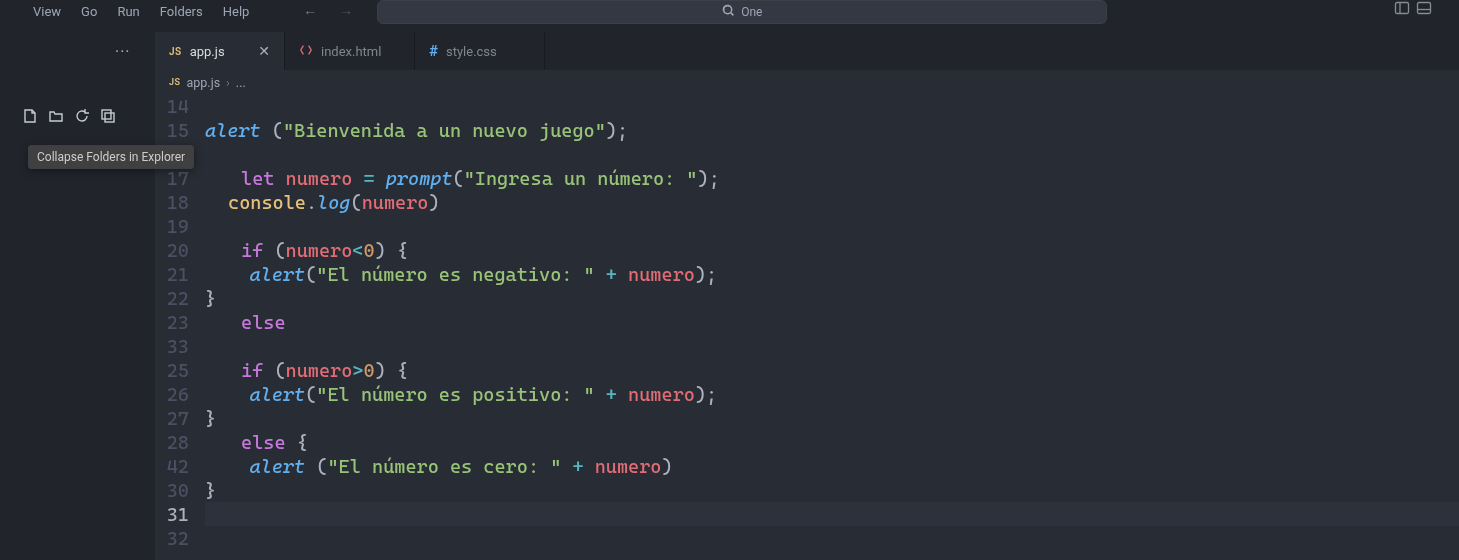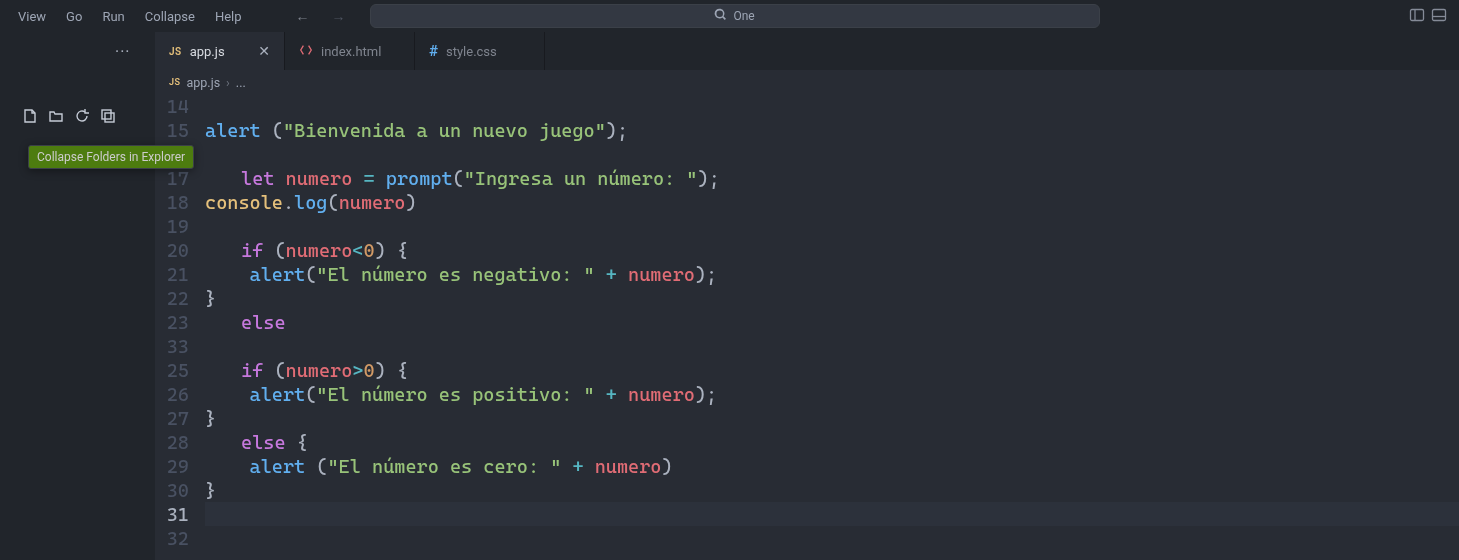--- a/index.html
+++ b/index.html
@@ -9,23 +9,23 @@
       background: #282c34;
       color: #abb2bf;
       font-family: -apple-system, BlinkMacSystemFont, "Segoe UI", Roboto, sans-serif;
       font-size: 13px;
       overflow: hidden;
       position: relative;
     }
     .menubar {
       height: 32px;
       display: flex;
-      align-items: center;
+      align-items: flex-start;
       background: #21252b;
-      padding: 0 8px;
+      padding: 0 23px;
     }
     .menu-item {
       padding: 4px 10px;
       color: #9da5b4;
       cursor: pointer;
       font-size: 13px;
     }
     .nav-controls {
       display: flex;
       align-items: center;
@@ -154,51 +154,51 @@
       text-align: right;
       color: #495162;
       padding-right: 16px;
       flex-shrink: 0;
       user-select: none;
     }
     .gutter-ln .cur { color: #abb2bf; }
     .code { flex: 1; white-space: pre; }
     .code-line { height: 24px; }
     .code-line.highlight { background: rgba(153,187,255,0.04); }
-    .tk-fn { color: #61afef; }
+    .tk-fn { color: #61afef; font-style: italic; }
     .tk-str { color: #98c379; }
     .tk-punc { color: #abb2bf; }
     .tk-kw { color: #c678dd; margin-left: 36px; }
     .tk-var { color: #e06c75; }
-    .tk-obj { color: #e5c07b; }
+    .tk-obj { color: #e5c07b; margin-left: 23px; }
     .tk-op { color: #56b6c2; }
     .tk-num { color: #d19a66; }
     .tk-plain { color: #abb2bf; }
     .tooltip {
       position: absolute;
       top: 145px;
       left: 28px;
-      background: #4d7c0f;
+      background: #404040;
       border: 1px solid #3b4048;
       padding: 4px 8px;
       color: #cccccc;
       font-size: 12px;
       box-shadow: 0 2px 8px rgba(0,0,0,0.4);
       z-index: 50;
       border-radius: 3px;
     }
   </style>
 </head>
 <body>
 
 <div class="menubar">
   <span class="menu-item">View</span>
   <span class="menu-item">Go</span>
   <span class="menu-item">Run</span>
-  <span class="menu-item">Collapse</span>
+  <span class="menu-item">Folders</span>
   <span class="menu-item">Help</span>
 
   <div class="nav-controls">
     <span class="nav-arrow">←</span>
     <span class="nav-arrow disabled">→</span>
   </div>
 
   <div class="command-center">
     <span class="search-icon">
       <svg viewBox="0 0 16 16">
@@ -294,21 +294,21 @@
           <div>19</div>
           <div>20</div>
           <div>21</div>
           <div>22</div>
           <div>23</div>
           <div>33</div>
           <div>25</div>
           <div>26</div>
           <div>27</div>
           <div>28</div>
-          <div>29</div>
+          <div>42</div>
           <div>30</div>
           <div class="cur">31</div>
           <div>32</div>
         </div>
       <div class="code" id="code"><div class="code-line">&nbsp;</div><div class="code-line"><span class="tk-fn">alert</span><span class="tk-punc"> (</span><span class="tk-str">"Bienvenida a un nuevo juego"</span><span class="tk-punc">);</span></div><div class="code-line">&nbsp;</div><div class="code-line"><span class="tk-kw">let</span><span class="tk-plain"> </span><span class="tk-var">numero</span><span class="tk-plain"> </span><span class="tk-op">=</span><span class="tk-plain"> </span><span class="tk-fn">prompt</span><span class="tk-punc">(</span><span class="tk-str">"Ingresa un número: "</span><span class="tk-punc">);</span></div><div class="code-line"><span class="tk-obj">console</span><span class="tk-punc">.</span><span class="tk-fn">log</span><span class="tk-punc">(</span><span class="tk-var">numero</span><span class="tk-punc">)</span></div><div class="code-line">&nbsp;</div><div class="code-line"><span class="tk-kw">if</span><span class="tk-plain"> </span><span class="tk-punc">(</span><span class="tk-var">numero</span><span class="tk-op">&lt;</span><span class="tk-num">0</span><span class="tk-punc">) {</span></div><div class="code-line"><span class="tk-plain">    </span><span class="tk-fn">alert</span><span class="tk-punc">(</span><span class="tk-str">"El número es negativo: "</span><span class="tk-plain"> </span><span class="tk-op">+</span><span class="tk-plain"> </span><span class="tk-var">numero</span><span class="tk-punc">);</span></div><div class="code-line"><span class="tk-punc">}</span></div><div class="code-line"><span class="tk-kw">else</span></div><div class="code-line">&nbsp;</div><div class="code-line"><span class="tk-kw">if</span><span class="tk-plain"> </span><span class="tk-punc">(</span><span class="tk-var">numero</span><span class="tk-op">&gt;</span><span class="tk-num">0</span><span class="tk-punc">) {</span></div><div class="code-line"><span class="tk-plain">    </span><span class="tk-fn">alert</span><span class="tk-punc">(</span><span class="tk-str">"El número es positivo: "</span><span class="tk-plain"> </span><span class="tk-op">+</span><span class="tk-plain"> </span><span class="tk-var">numero</span><span class="tk-punc">);</span></div><div class="code-line"><span class="tk-punc">}</span></div><div class="code-line"><span class="tk-kw">else</span><span class="tk-plain"> </span><span class="tk-punc">{</span></div><div class="code-line"><span class="tk-plain">    </span><span class="tk-fn">alert</span><span class="tk-plain"> </span><span class="tk-punc">(</span><span class="tk-str">"El número es cero: "</span><span class="tk-plain"> </span><span class="tk-op">+</span><span class="tk-plain"> </span><span class="tk-var">numero</span><span class="tk-punc">)</span></div><div class="code-line"><span class="tk-punc">}</span></div><div class="code-line highlight">&nbsp;</div><div class="code-line">&nbsp;</div></div>
     </div>
   </div>
 </div>
 
 <div class="tooltip">Collapse Folders in Explorer</div>

